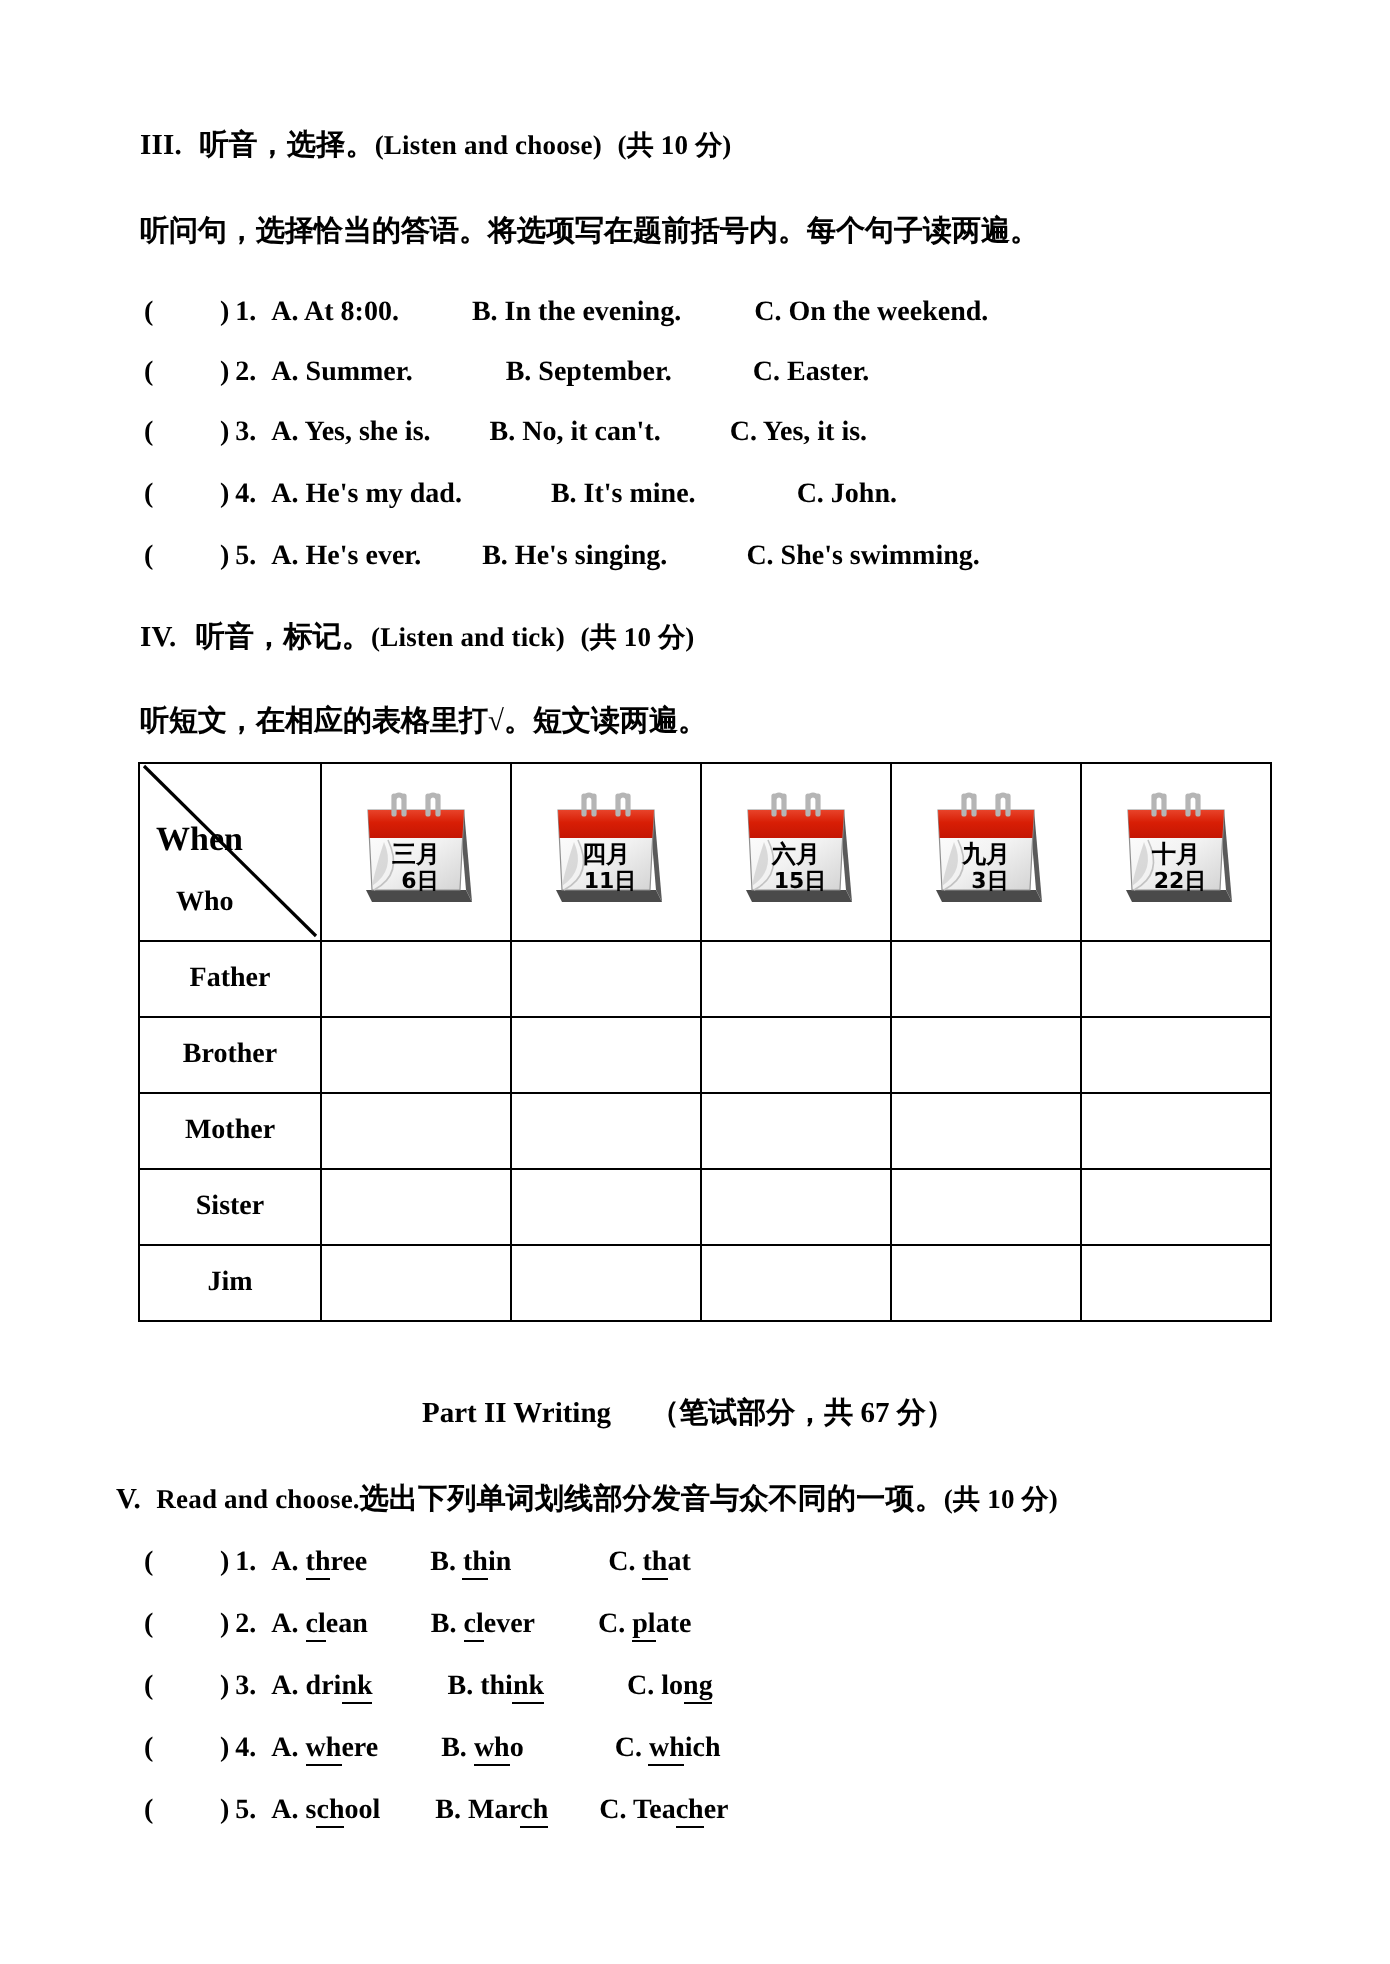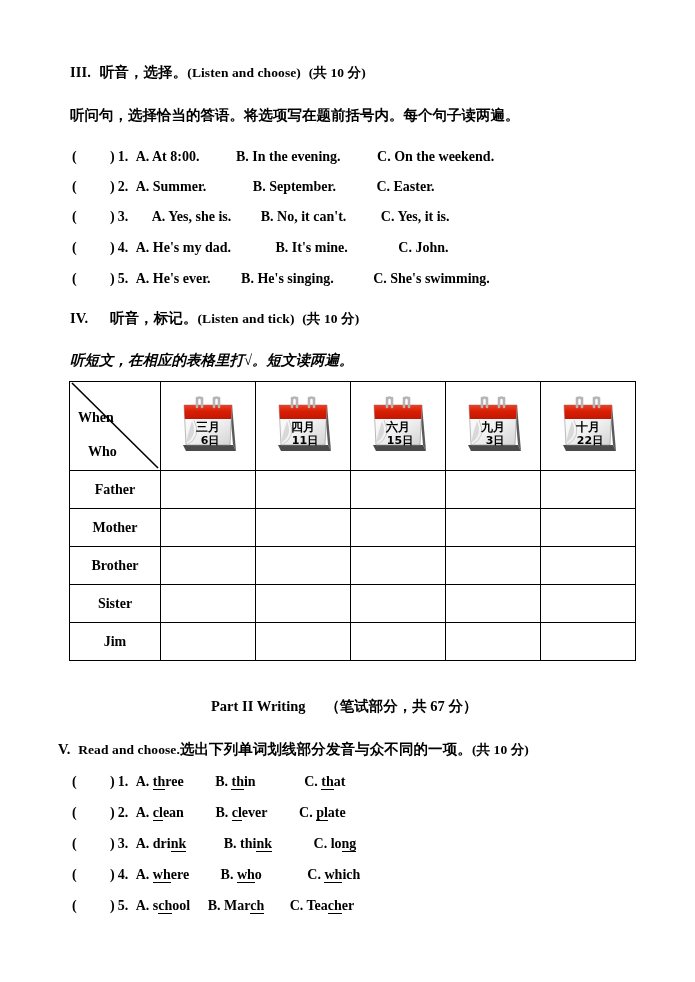--- a/index.html
+++ b/index.html
@@ -79,21 +79,21 @@
   .corner-cell .diag {
     position: absolute;
     left: 0; top: 0;
     width: 100%; height: 100%;
   }
   .corner-cell .when {
     position: absolute;
     left: 8px;
     top: 28px;
     font-weight: bold;
-    font-size: 14px;
+    font-size: 17px;
   }
   .corner-cell .who {
     position: absolute;
     left: 18px;
     top: 62px;
     font-weight: bold;
     font-size: 14px;
   }
   .cal-cell { width: 94px; height: 88px; }
   .body-row td { height: 37px; }
@@ -148,46 +148,46 @@
 
   <div class="qrow" style="left:72px; top:177px;">
     <span class="paren-l">(</span><span class="paren-gap"></span><span class="paren-r">)</span><span class="qnum">2.</span>
     <span class="opt" style="margin-left:4px;">A. Summer.</span>
     <span class="opt" style="margin-left:43px;">B. September.</span>
     <span class="opt" style="margin-left:37px;">C. Easter.</span>
   </div>
 
   <div class="qrow" style="left:72px; top:207px;">
     <span class="paren-l">(</span><span class="paren-gap"></span><span class="paren-r">)</span><span class="qnum">3.</span>
-    <span class="opt" style="margin-left:20px;">A. Yes, she is.</span>
+    <span class="opt" style="margin-left:4px;">A. Yes, she is.</span>
     <span class="opt" style="margin-left:26px;">B. No, it can't.</span>
     <span class="opt" style="margin-left:31px;">C. Yes, it is.</span>
   </div>
 
   <div class="qrow" style="left:72px; top:238px;">
     <span class="paren-l">(</span><span class="paren-gap"></span><span class="paren-r">)</span><span class="qnum">4.</span>
     <span class="opt" style="margin-left:4px;">A. He's my dad.</span>
     <span class="opt" style="margin-left:41px;">B. It's mine.</span>
     <span class="opt" style="margin-left:47px;">C. John.</span>
   </div>
 
   <div class="qrow" style="left:72px; top:269px;">
     <span class="paren-l">(</span><span class="paren-gap"></span><span class="paren-r">)</span><span class="qnum">5.</span>
     <span class="opt" style="margin-left:4px;">A. He's ever.</span>
     <span class="opt" style="margin-left:27px;">B. He's singing.</span>
     <span class="opt" style="margin-left:36px;">C. She's swimming.</span>
   </div>
 
   <div class="sec-head" style="left:70px; top:309px;">
     <span>IV.</span>
-    <span class="cn" style="margin-left:18px;">听音，标记。</span><span class="en">(Listen and tick)</span>
+    <span class="cn" style="margin-left:6px;">听音，标记。</span><span class="en">(Listen and tick)</span>
     <span class="en" style="margin-left:4px;">(共 10 分)</span>
   </div>
 
-  <div class="instr" style="left:70px; top:351px;font-style:italic;">听短文，在相应的表格里打√。短文读两遍。</div>
+  <div class="instr" style="left:70px; top:351px;">听短文，在相应的表格里打√。短文读两遍。</div>
 
   <table class="tick-table" style="left:69px; top:381px; width:557px;">
     <tbody>
         <tr>
       <td class="corner-cell">
         <svg class="diag" viewBox="0 0 90 88" preserveAspectRatio="none">
           <line x1="2" y1="1" x2="88" y2="86" stroke="#000" stroke-width="1.6"></line>
         </svg>
         <span class="when">When</span>
         <span class="who">Who</span>
@@ -303,29 +303,29 @@
 
     <tr class="body-row">
       <td class="rowlabel">Father</td>
       <td></td>
       <td></td>
       <td></td>
       <td></td>
       <td></td>
     </tr>
     <tr class="body-row">
+      <td class="rowlabel">Brother</td>
+      <td></td>
+      <td></td>
+      <td></td>
+      <td></td>
+      <td></td>
+    </tr>
+    <tr class="body-row">
       <td class="rowlabel">Mother</td>
-      <td></td>
-      <td></td>
-      <td></td>
-      <td></td>
-      <td></td>
-    </tr>
-    <tr class="body-row">
-      <td class="rowlabel">Brother</td>
       <td></td>
       <td></td>
       <td></td>
       <td></td>
       <td></td>
     </tr>
     <tr class="body-row">
       <td class="rowlabel">Sister</td>
       <td></td>
       <td></td>
@@ -378,18 +378,18 @@
   <div class="qrow" style="left:72px; top:865px;">
     <span class="paren-l">(</span><span class="paren-gap"></span><span class="paren-r">)</span><span class="qnum">4.</span>
     <span class="opt" style="margin-left:4px;"><span>A.</span> <span></span><u>wh</u><span>ere</span></span>
     <span class="opt" style="margin-left:28px;"><span>B.</span> <span></span><u>wh</u><span>o</span></span>
     <span class="opt" style="margin-left:42px;"><span>C.</span> <span></span><u>wh</u><span>ich</span></span>
   </div>
 
   <div class="qrow" style="left:72px; top:896px;">
     <span class="paren-l">(</span><span class="paren-gap"></span><span class="paren-r">)</span><span class="qnum">5.</span>
     <span class="opt" style="margin-left:4px;"><span>A.</span> <span>s</span><u>ch</u><span>ool</span></span>
-    <span class="opt" style="margin-left:14px;"><span>B.</span> <span>Mar</span><u>ch</u><span></span></span>
+    <span class="opt" style="margin-left:24px;"><span>B.</span> <span>Mar</span><u>ch</u><span></span></span>
     <span class="opt" style="margin-left:22px;"><span>C.</span> <span>Tea</span><u>ch</u><span>er</span></span>
   </div>
 
 
 </div>
 
 </body></html>

